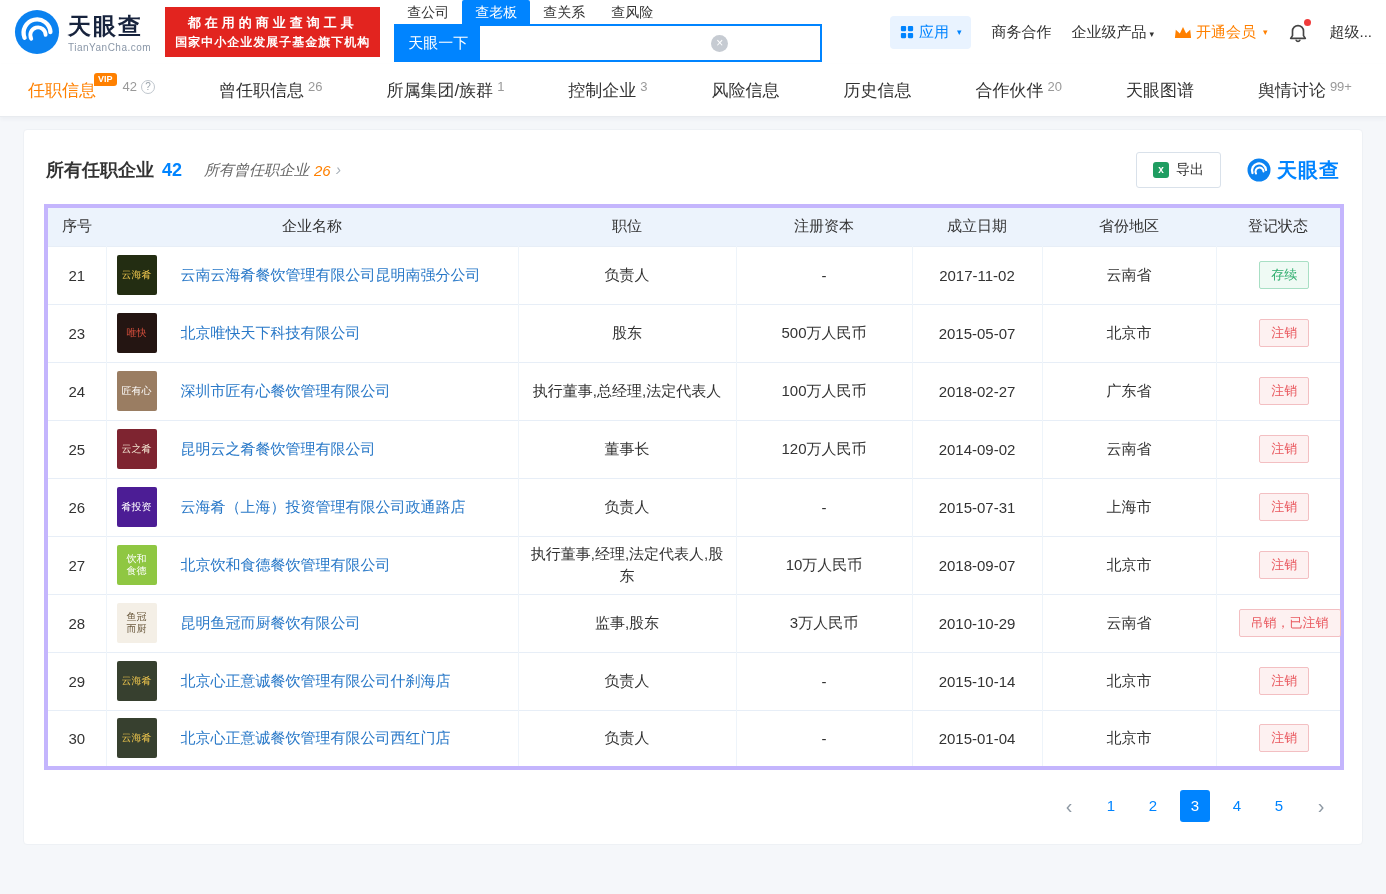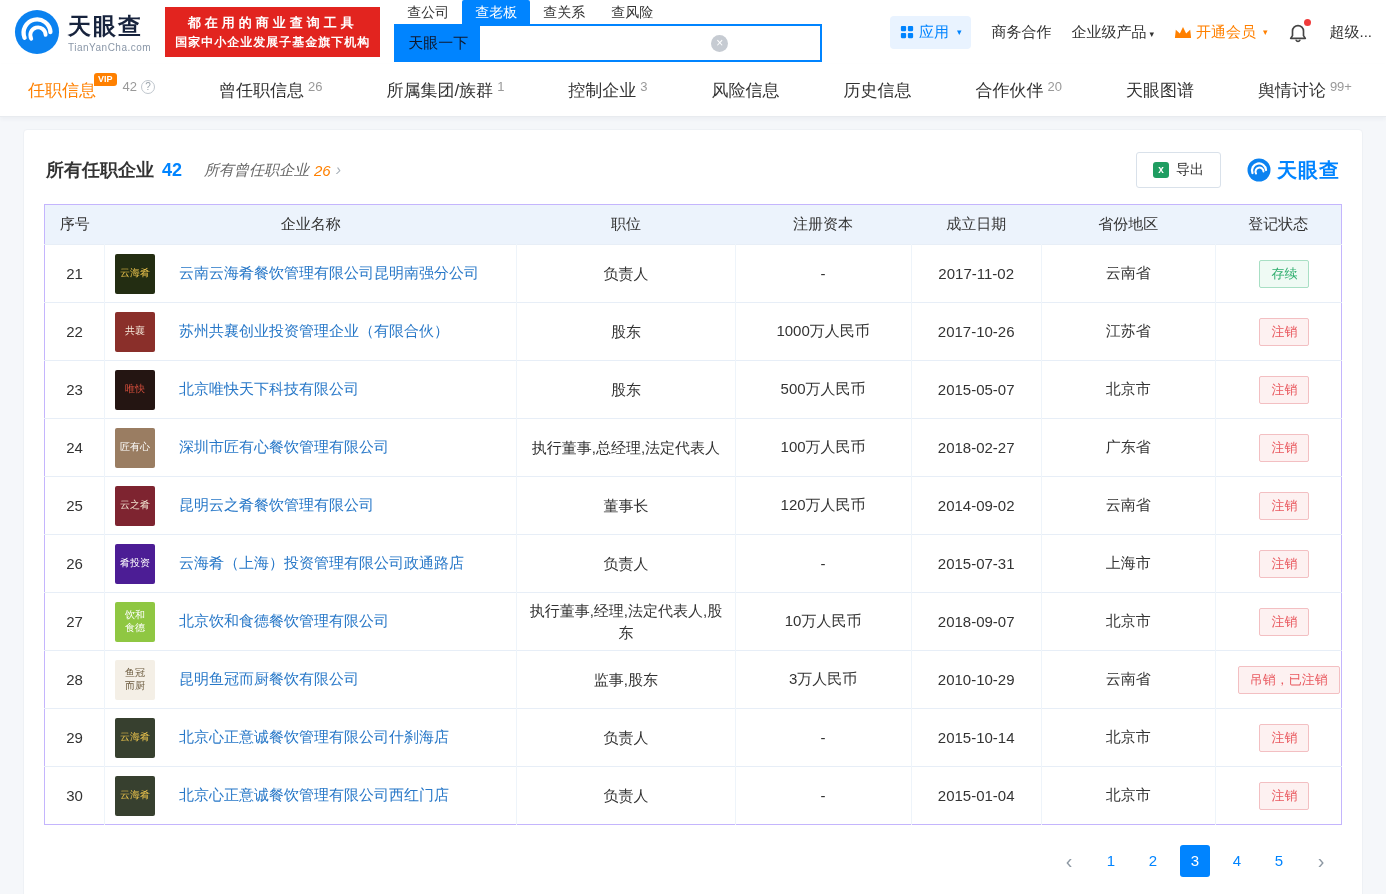--- a/index.html
+++ b/index.html
@@ -36,21 +36,21 @@
   }
   .search-box input {
     border:none; outline:none; flex:1; font-size:15px; padding:0 30px 0 10px;
     font-family:inherit; color:#222;
   }
   .clear {
     position:absolute; right:92px; width:17px; height:17px; border-radius:50%;
     background:#c6cbd2; color:#fff; font-size:12px; line-height:17px; text-align:center;
   }
   .search-box button {
-    width:84px; height:100%; background:#0084ff; border:none; color:#0f172a;
+    width:84px; height:100%; background:#0084ff; border:none; color:#ffffff;
     font-size:15px; font-family:inherit;
   }
   .top-right { display:flex; align-items:center; gap:20px; margin-left:auto; font-size:15px; color:#333; white-space:nowrap; }
   .app-btn {
     display:flex; align-items:center; gap:5px; background:#e9f3ff; color:#0084ff;
     padding:7px 10px; border-radius:4px; font-size:15px;
   }
   .app-btn svg { width:14px; height:14px; }
   .caret { font-size:9px; margin-left:3px; color:inherit; }
   .vip-link { color:#ff8000; display:flex; align-items:center; gap:4px; }
@@ -95,21 +95,21 @@
   }
   .xls-icon {
     width:16px; height:16px; background:#1f9d61; color:#fff; border-radius:3px;
     font-size:10px; font-weight:bold; line-height:16px; text-align:center; display:inline-block;
   }
   .brand { display:flex; align-items:center; gap:6px; margin-left:26px; }
   .brand svg { width:24px; height:24px; }
   .brand span { font-size:20px; font-weight:bold; color:#0084ff; letter-spacing:1px; }
 
   
-  table { width:100%; border-collapse:collapse; table-layout:fixed; border:1px solid #c4b5fd; }
+  table { width:100%; border-collapse:collapse; table-layout:fixed; border:4px solid #c4b5fd; }
   thead th {
     background:#ecf3fc; height:40px; font-weight:normal; font-size:15px; color:#333;
     text-align:center;
   }
   tbody td {
     border-top:1px solid #e7eef7; border-right:1px solid #eef4fa; height:58px;
     text-align:center; font-size:15px; color:#333; padding:6px 10px;
   }
   tbody td:last-child { border-right:none; }
   .c-company { text-align:left; }
@@ -294,34 +294,20 @@
                 <a class="company-link" href="#" data-interactable="true">云南云海肴餐饮管理有限公司昆明南强分公司</a>
               </div>
             </td>
             <td class="c-pos" data-interactable="false">负责人</td>
             <td data-interactable="false">-</td>
             <td data-interactable="false">2017-11-02</td>
             <td data-interactable="false">云南省</td>
             <td data-interactable="false"><span class="status-badge s-active" data-interactable="false">存续</span></td>
           </tr>
           <tr data-interactable="false">
-            <td class="c-no" data-interactable="false">22</td>
-            <td class="c-company" data-interactable="false">
-              <div class="company-wrap" data-interactable="false">
-                <span class="company-logo" data-interactable="false" style="background: rgb(138, 47, 42); color: rgb(243, 230, 216);">共襄</span>
-                <a class="company-link" href="#" data-interactable="true">苏州共襄创业投资管理企业（有限合伙）</a>
-              </div>
-            </td>
-            <td class="c-pos" data-interactable="false">股东</td>
-            <td data-interactable="false">1000万人民币</td>
-            <td data-interactable="false">2017-10-26</td>
-            <td data-interactable="false">江苏省</td>
-            <td data-interactable="false"><span class="status-badge s-cancelled" data-interactable="false">注销</span></td>
-          </tr>
-          <tr data-interactable="false">
             <td class="c-no" data-interactable="false">23</td>
             <td class="c-company" data-interactable="false">
               <div class="company-wrap" data-interactable="false">
                 <span class="company-logo" data-interactable="false" style="background: rgb(36, 21, 18); color: rgb(217, 79, 61);">唯快</span>
                 <a class="company-link" href="#" data-interactable="true">北京唯快天下科技有限公司</a>
               </div>
             </td>
             <td class="c-pos" data-interactable="false">股东</td>
             <td data-interactable="false">500万人民币</td>
             <td data-interactable="false">2015-05-07</td>

